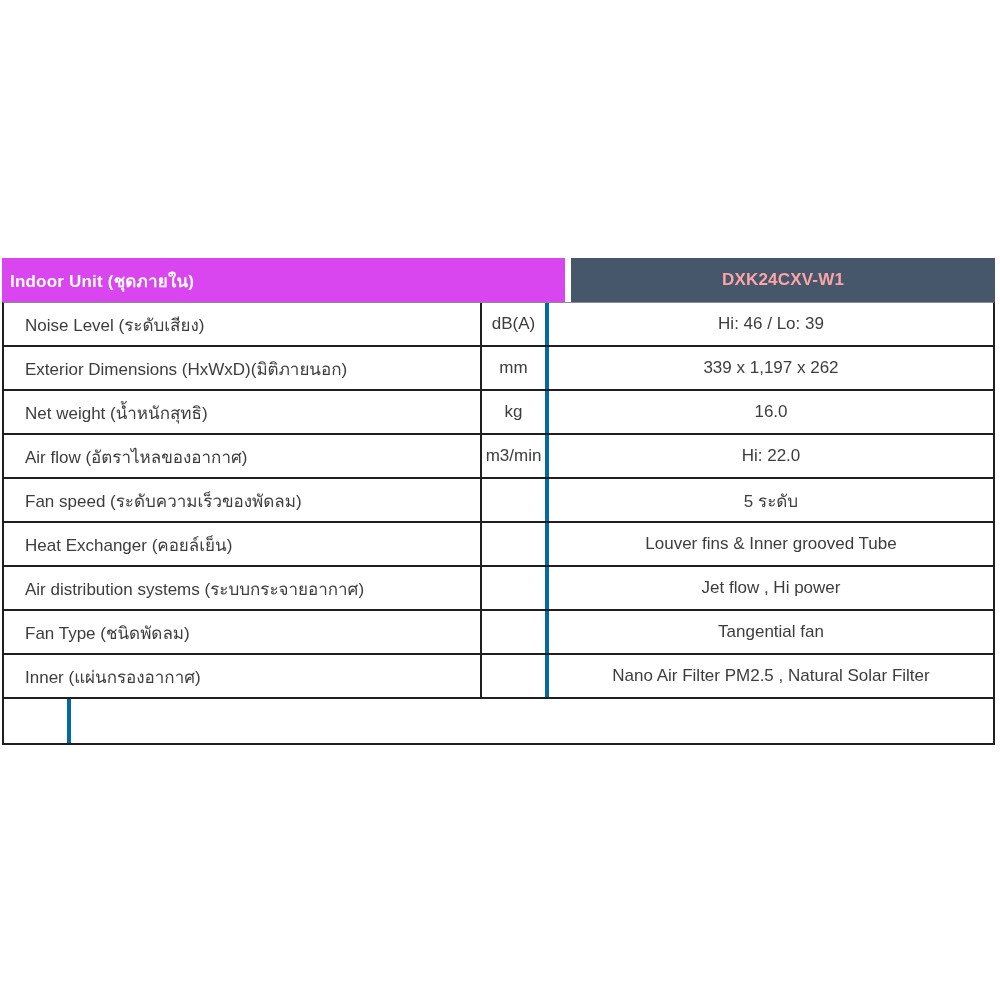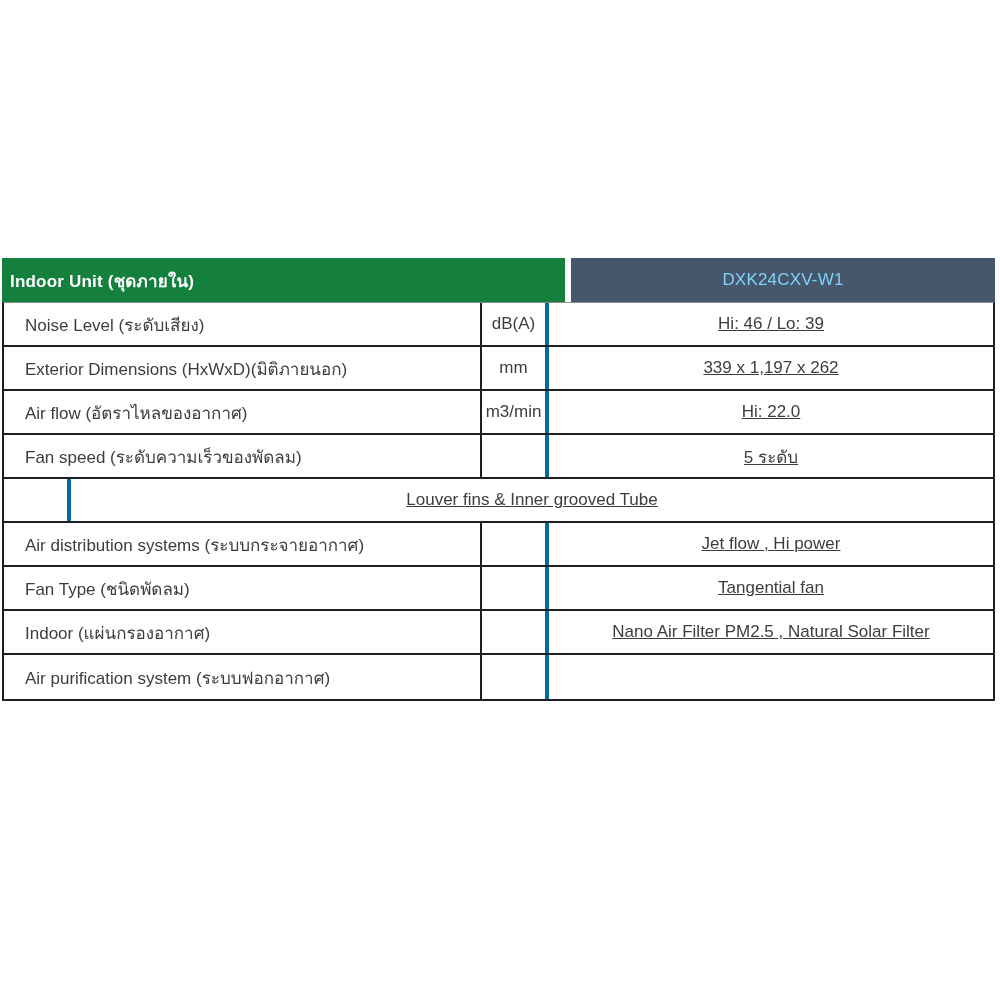--- a/index.html
+++ b/index.html
@@ -23,41 +23,41 @@
     font-size: 17px;
     color: #3d3d3d;
   }
   
   .hdr-row {
     display: flex;
     height: 44px;
   }
   .hdr-left {
     width: 563px;
-    background: #15803d;
+    background: #d946ef;
     color: #ffffff;
     display: flex;
     align-items: center;
     padding-left: 8px;
     box-sizing: border-box;
     font-weight: 600;
     letter-spacing: 0.2px;
   }
   .hdr-gap {
     width: 6px;
     background: #ffffff;
   }
   .hdr-right {
     flex: 1;
     background: #46566b;
-    color: #7dd3fc;
+    color: #fca5a5;
     display: flex;
     align-items: center;
     justify-content: center;
-    font-weight: 400;
+    font-weight: 700;
     letter-spacing: 0.2px;
   }
   
   .tbl-body {
     border-left: 2px solid #1f1f1f;
     border-right: 2px solid #1f1f1f;
     border-bottom: 2px solid #1f1f1f;
     border-top: 1px solid #8a8a8a;
   }
   .tbl-row {
@@ -87,21 +87,20 @@
     box-sizing: border-box;
     border-right: 4px solid #0369a1;
   }
   .cell-value {
     flex: 1;
     display: flex;
     align-items: center;
     justify-content: center;
     white-space: nowrap;
     overflow: hidden;
-    text-decoration: underline;
   }
 </style>
 </head>
 <body>
 
 <div class="page">
   <div class="spec-table">
 
     <div class="hdr-row">
       <div class="hdr-left">Indoor Unit (ชุดภายใน)</div>
@@ -116,56 +115,61 @@
         <div class="cell-unit">dB(A)</div>
         <div class="cell-value">Hi: 46 / Lo: 39</div>
       </div>
 
       <div class="tbl-row">
         <div class="cell-label">Exterior Dimensions (HxWxD)(มิติภายนอก)</div>
         <div class="cell-unit">mm</div>
         <div class="cell-value">339 x 1,197 x 262</div>
       </div>
 
+      <div class="tbl-row">
+        <div class="cell-label">Net weight (น้ำหนักสุทธิ)</div>
+        <div class="cell-unit">kg</div>
+        <div class="cell-value">16.0</div>
+      </div>
 
       <div class="tbl-row">
         <div class="cell-label">Air flow (อัตราไหลของอากาศ)</div>
         <div class="cell-unit">m3/min</div>
         <div class="cell-value">Hi: 22.0</div>
       </div>
 
       <div class="tbl-row">
         <div class="cell-label">Fan speed (ระดับความเร็วของพัดลม)</div>
         <div class="cell-unit"></div>
         <div class="cell-value">5 ระดับ</div>
       </div>
 
       <div class="tbl-row">
+        <div class="cell-label">Heat Exchanger (คอยล์เย็น)</div>
         <div class="cell-unit"></div>
         <div class="cell-value">Louver fins &amp; Inner grooved Tube</div>
       </div>
 
       <div class="tbl-row">
         <div class="cell-label">Air distribution systems (ระบบกระจายอากาศ)</div>
         <div class="cell-unit"></div>
         <div class="cell-value">Jet flow , Hi power</div>
       </div>
 
       <div class="tbl-row">
         <div class="cell-label">Fan Type (ชนิดพัดลม)</div>
         <div class="cell-unit"></div>
         <div class="cell-value">Tangential fan</div>
       </div>
 
       <div class="tbl-row">
-        <div class="cell-label">Indoor (แผ่นกรองอากาศ)</div>
+        <div class="cell-label">Inner (แผ่นกรองอากาศ)</div>
         <div class="cell-unit"></div>
         <div class="cell-value">Nano Air Filter PM2.5 , Natural Solar Filter</div>
       </div>
 
       <div class="tbl-row">
-        <div class="cell-label">Air purification system (ระบบฟอกอากาศ)</div>
         <div class="cell-unit"></div>
       </div>
 
     </div>
   </div>
 </div>
 
 </body></html>

